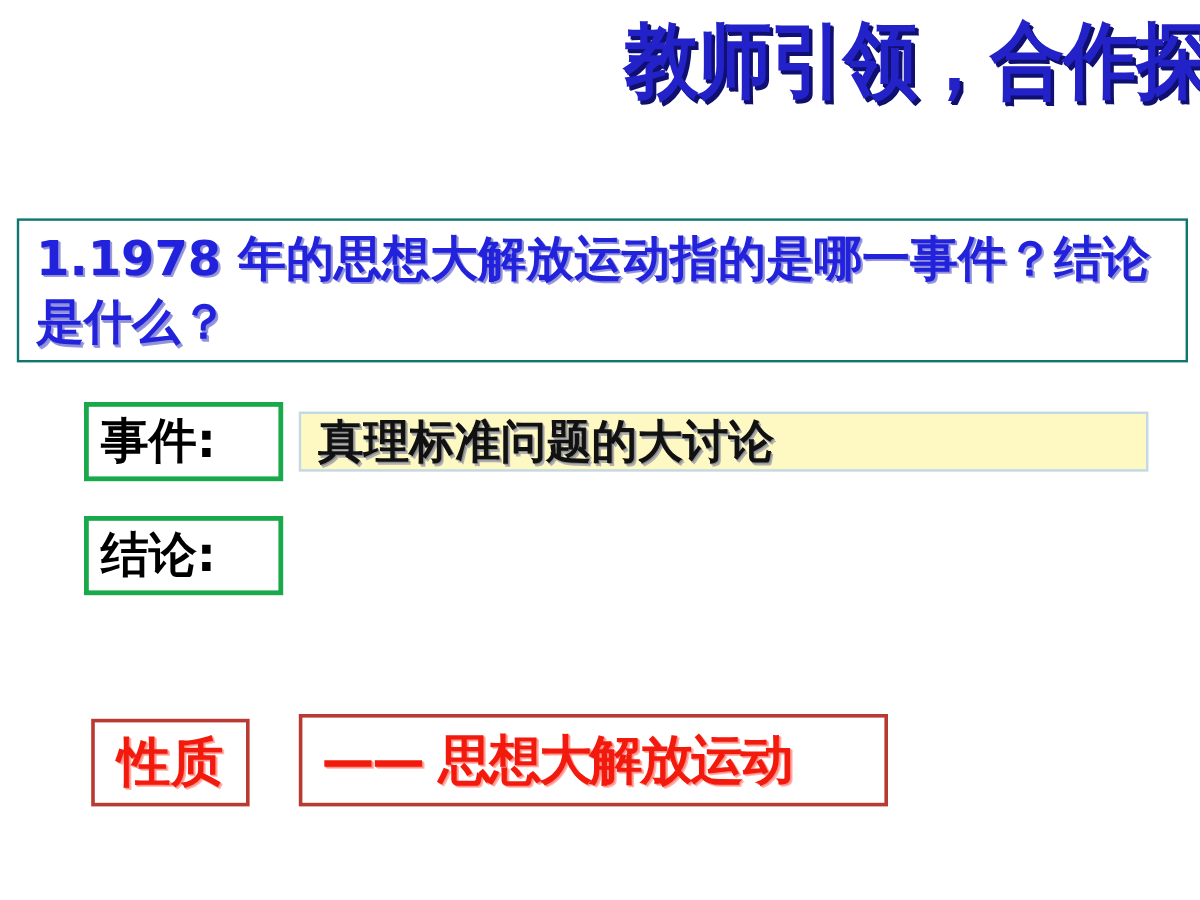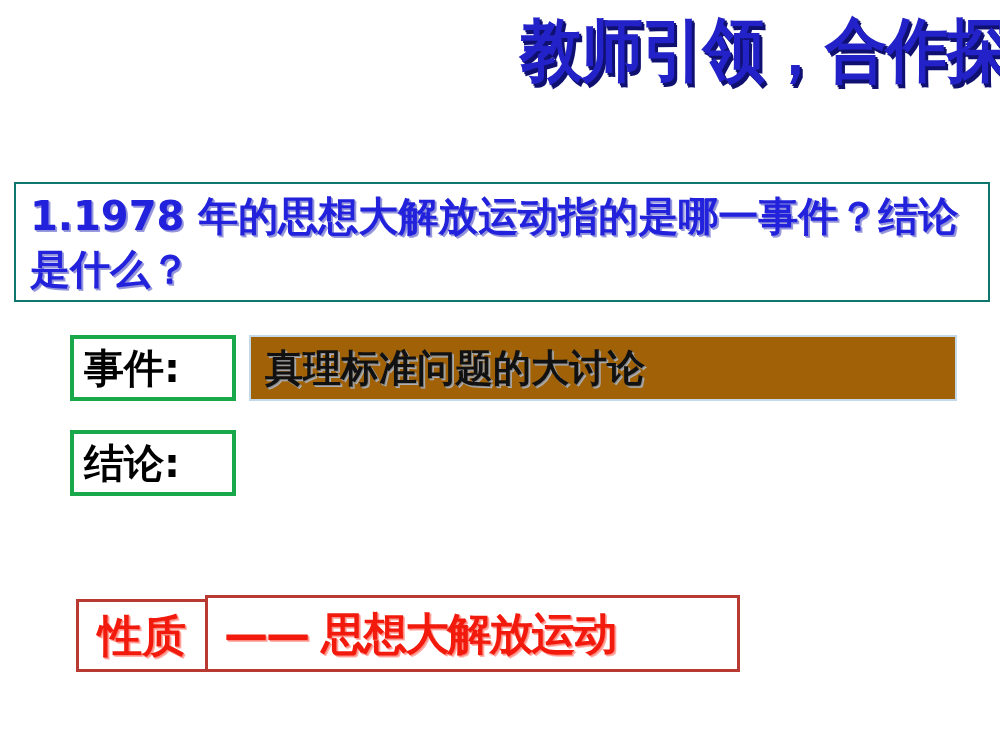--- a/index.html
+++ b/index.html
@@ -93,26 +93,26 @@
     font-size: 40px;
     font-weight: 900;
     color: #000000;
     line-height: 1;
     letter-spacing: 0px;
   }
 
   .answer-value {
     box-sizing: border-box;
     margin-left: 13px;
-    background: #a16207;
+    background: #fef9c3;
     border: 2px solid #c3d8e8;
     display: flex;
     align-items: center;
     padding-left: 14px;
-    height: 66px;
+    height: 50px;
   }
   .answer-row.row-1 .answer-value { width: 708px; }
   .answer-row.row-2 .answer-value { width: 715px; }
 
   .answer-value .val-text {
     font-size: 38px;
     font-weight: 800;
     color: #111111;
     line-height: 1;
     letter-spacing: 0px;
@@ -124,20 +124,21 @@
   
   .nature-box {
     position: absolute;
     left: 76px;
     top: 595px;
     width: 664px;
     height: 77px;
     box-sizing: border-box;
     display: flex;
     align-items: stretch;
+    gap: 44px;
   }
   .nature-cell-left {
     box-sizing: border-box;
     width: 132px;
     margin-top: 4px;
     border: 3px solid #b83a33;
     background: #ffffff;
     display: flex;
     align-items: center;
     justify-content: center;

